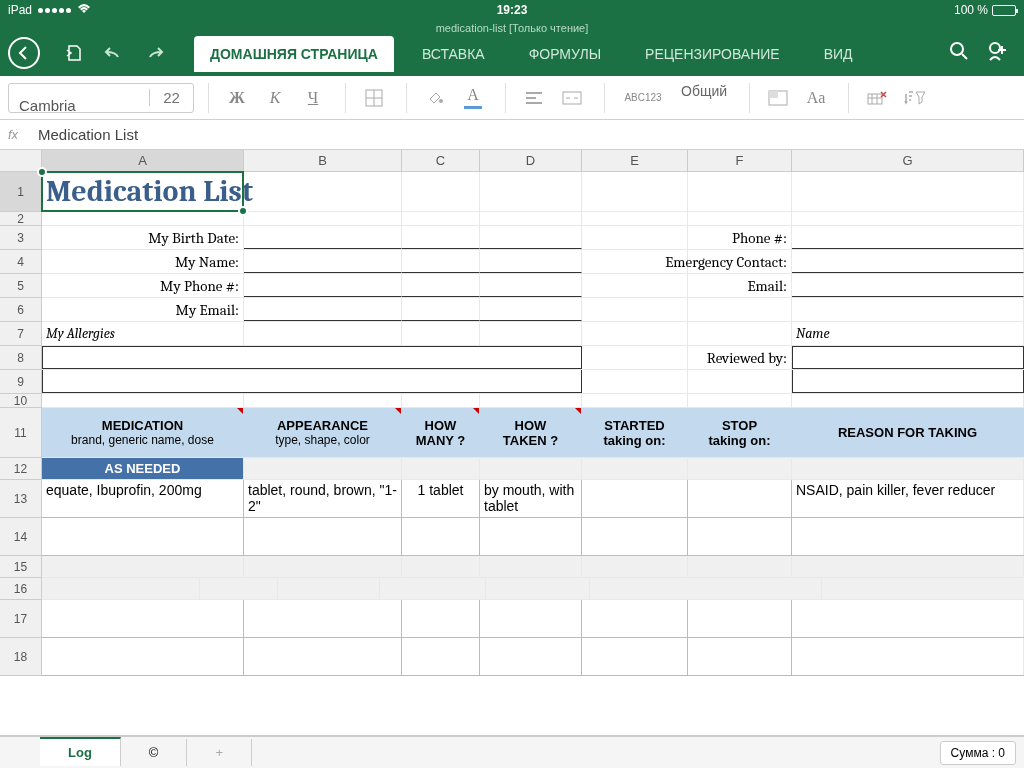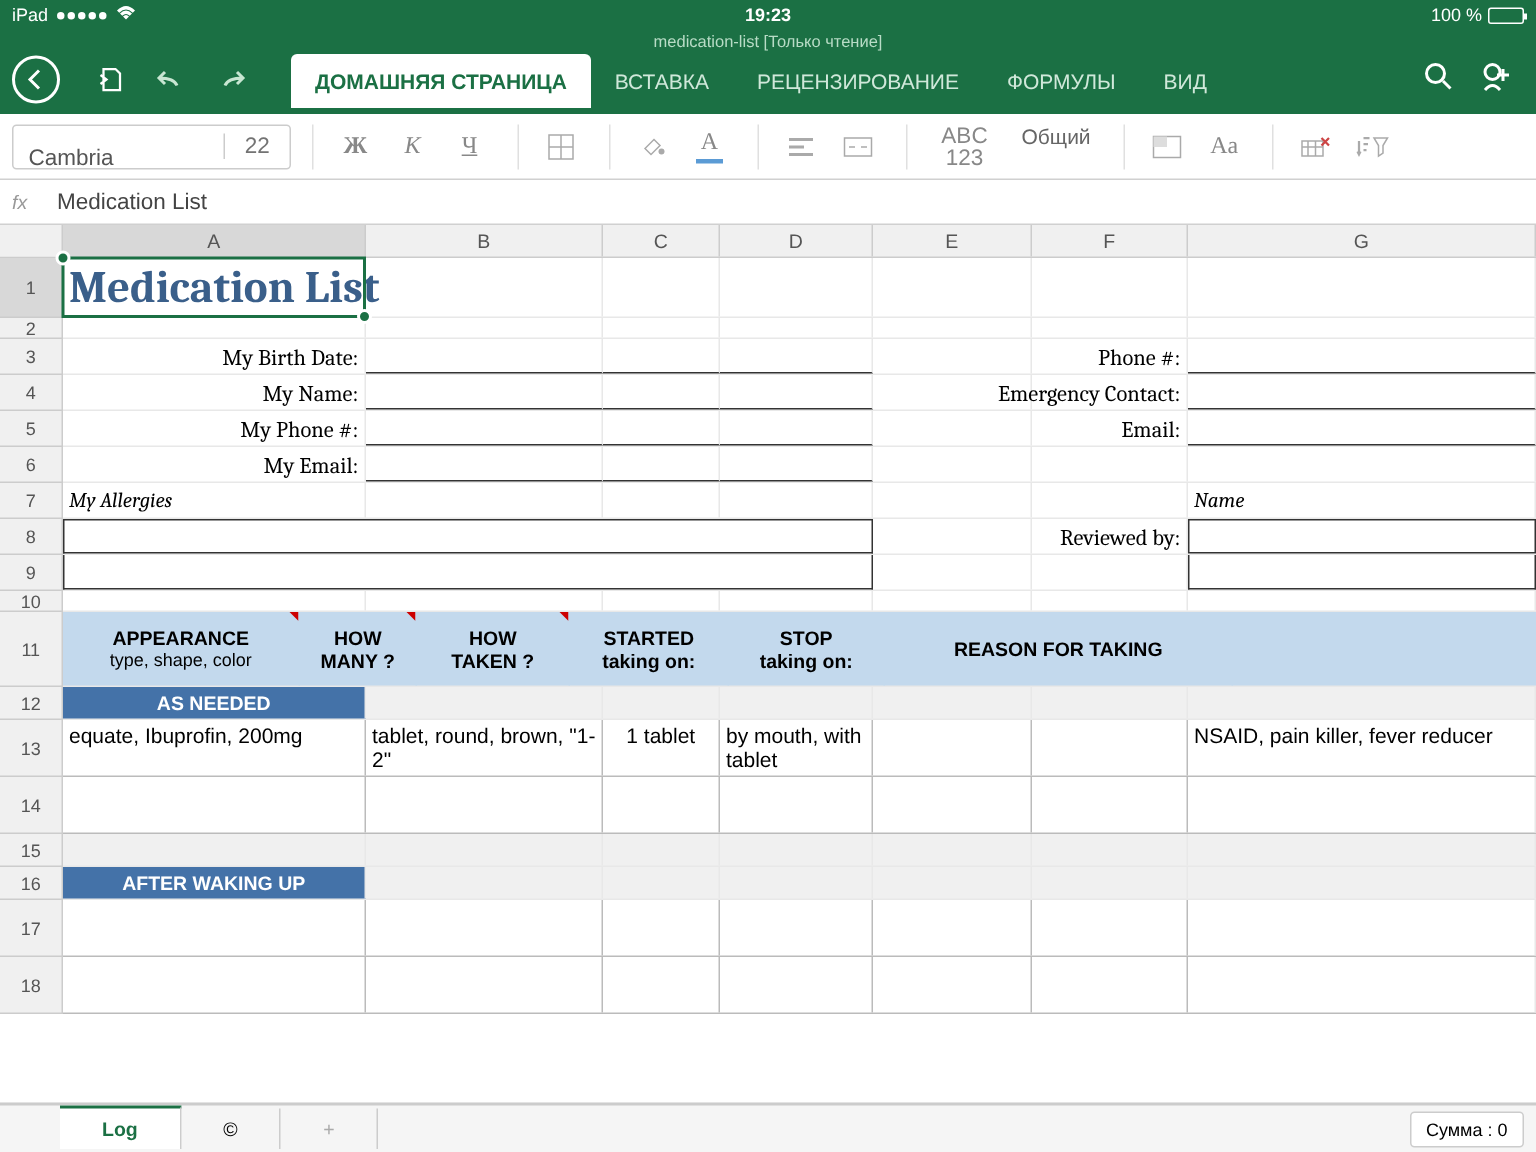--- a/index.html
+++ b/index.html
@@ -15,21 +15,21 @@
 .battery { width: 24px; height: 11px; border: 1px solid #fff; border-radius: 2px; position: relative; }
 .battery::after { content: ''; position: absolute; right: -3px; top: 3px; width: 2px; height: 4px; background: #fff; }
 .battery-fill { background: #fff; height: 100%; width: 100%; }
 
 
 .header { background: #1b7044; color: #fff; height: 56px; position: relative; }
 .subtitle { text-align: center; font-size: 11px; color: #b8dcc6; padding-top: 2px; }
 .header-row { display: flex; align-items: center; height: 38px; padding: 0 8px; }
 .back-btn { width: 32px; height: 32px; border: 2px solid #fff; border-radius: 50%; display: flex; align-items: center; justify-content: center; margin-right: 14px; }
 .icon-btn { width: 28px; height: 28px; display: flex; align-items: center; justify-content: center; margin: 0 6px; color: #c8e6d2; }
-.tabs { display: flex; margin-left: 20px; gap: 0; align-self: flex-end; }
+.tabs { display: flex; margin-left: 20px; gap: 12px; align-self: flex-end; }
 .tab { padding: 10px 16px 10px; font-size: 14px; color: #d0e8da; cursor: pointer; }
 .tab.active { background: #fff; color: #1b7044; font-weight: 600; border-radius: 4px 4px 0 0; }
 .header-right { margin-left: auto; display: flex; gap: 16px; padding-right: 8px; }
 
 
 .toolbar { height: 44px; border-bottom: 1px solid #d0d0d0; display: flex; align-items: center; padding: 0 8px; gap: 4px; background: #fff; }
 .font-box { border: 1px solid #ccc; border-radius: 3px; height: 30px; display: flex; align-items: center; }
 .font-name { width: 140px; padding: 0 10px; font-size: 15px; color: #555; margin-top: 16px; }
 .font-size { width: 44px; padding: 0 8px; font-size: 15px; color: #737373; border-left: 1px solid #ccc; text-align: center; }
 .tb-group { display: flex; gap: 2px; margin-left: 10px; border-left: 1px solid #e0e0e0; padding-left: 10px; }
@@ -129,22 +129,22 @@
         </svg>
     </div>
     <div class="icon-btn">
       <svg width="20" height="16" viewBox="0 0 20 16">
           <path d="M14 3 L18 7 L14 11 M18 7 Q8 7 6 12" stroke="#c8e6d2" stroke-width="2" fill="none"></path>
         </svg>
     </div>
     <div class="tabs">
       <div class="tab active">ДОМАШНЯЯ СТРАНИЦА</div>
       <div class="tab">ВСТАВКА</div>
+      <div class="tab">ФОРМУЛЫ</div>
       <div class="tab">РЕЦЕНЗИРОВАНИЕ</div>
-      <div class="tab">ФОРМУЛЫ</div>
       <div class="tab">ВИД</div>
     </div>
     <div class="header-right">
       <div><svg width="22" height="22" viewBox="0 0 22 22">
             <circle cx="9" cy="9" r="6" stroke="#fff" stroke-width="2" fill="none"></circle>
             <path d="M14 14 L19 19" stroke="#fff" stroke-width="2"></path>
           </svg></div>
       <div><svg width="22" height="22" viewBox="0 0 22 22">
             <circle cx="9" cy="8" r="5" stroke="#fff" stroke-width="2" fill="none"></circle>
             <path d="M4 20 Q9 14 14 20 M16 6 v8 M12 10 h8" stroke="#fff" stroke-width="2" fill="none"></path>
@@ -190,21 +190,21 @@
         </svg>
       </div>
     <div class="tb-btn">
         <svg width="20" height="14" viewBox="0 0 20 14">
           <rect x="1" y="1" width="18" height="12" stroke="#aaa" fill="none"></rect>
           <path d="M4 7 h4 M12 7 h4" stroke="#aaa"></path>
         </svg>
       </div>
   </div>
   <div class="tb-group">
-    <div class="tb-btn wide" style="font-size:15px;line-height:1;flex-direction:column">
+    <div class="tb-btn wide" style="font-size:10px;line-height:1;flex-direction:row">
         <span>ABC</span>
         <span>123</span>
       </div>
     <div class="tb-text">Общий</div>
   </div>
   <div class="tb-group">
     <div class="tb-btn">
         <svg width="20" height="16" viewBox="0 0 20 16">
           <rect x="1" y="1" width="18" height="14" stroke="#aaa" fill="none"></rect>
           <rect x="1" y="1" width="9" height="7" fill="#ddd"></rect>
@@ -367,20 +367,25 @@
         <div class="cell col-a"></div>
           <div class="cell col-b"></div>
           <div class="cell col-c"></div>
           <div class="cell col-d"></div>
           <div class="cell col-e"></div>
           <div class="cell col-f"></div>
           <div class="cell col-g"></div>
       </div>
 
       <div class="cell-row th-row">
+        <div class="cell col-a th-cell">
+            <span>MEDICATION</span>
+            <span class="th-sub">brand, generic name, dose</span>
+            <span class="red-tri"></span>
+          </div>
         <div class="cell col-b th-cell">
             <span>APPEARANCE</span>
             <span class="th-sub">type, shape, color</span>
             <span class="red-tri"></span>
           </div>
         <div class="cell col-c th-cell">
             <span>HOW</span>
             <span style="font-weight:bold">MANY ?</span>
             <span class="red-tri"></span>
           </div>
@@ -434,21 +439,20 @@
         <div class="cell col-a"></div>
           <div class="cell col-b"></div>
           <div class="cell col-c"></div>
           <div class="cell col-d"></div>
           <div class="cell col-e"></div>
           <div class="cell col-f"></div>
           <div class="cell col-g"></div>
       </div>
 
       <div class="cell-row section-row" style="height:22px">
-        <div class="cell col-a section-label">AFTER WAKING UP</div>
         <div class="cell col-b"></div>
           <div class="cell col-c"></div>
           <div class="cell col-d"></div>
           <div class="cell col-e"></div>
           <div class="cell col-f"></div>
           <div class="cell col-g"></div>
       </div>
 
       <div class="cell-row data-row" style="border-bottom:1px solid #bbb">
         <div class="cell col-a" style="border-right:1px solid #bbb"></div>

